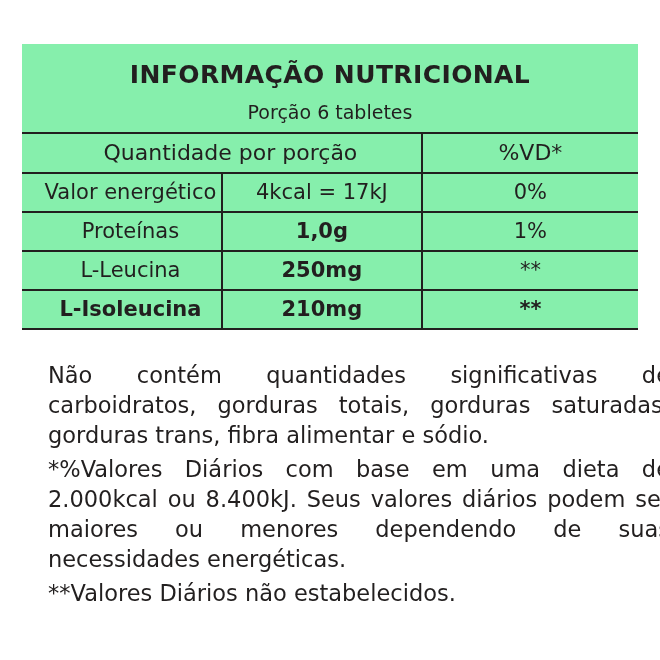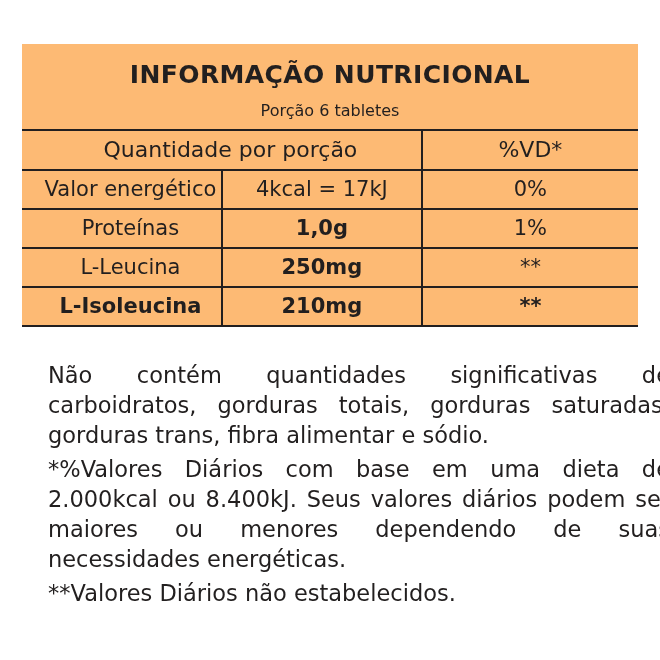--- a/index.html
+++ b/index.html
@@ -19,33 +19,33 @@
     left: 0;
     top: 0;
     width: 660px;
     height: 660px;
   }
   .table-wrap {
     position: absolute;
     left: 22px;
     top: 44px;
     width: 616px;
-    background: #fdba74;
+    background: #86efac;
   }
   .title {
     text-align: center;
     font-size: 25px;
     font-weight: bold;
     letter-spacing: 0.4px;
     padding: 16px 0 10px 0;
     color: #221f1f;
   }
   .portion {
     text-align: center;
-    font-size: 16px;
+    font-size: 19px;
     padding: 2px 0 9px 0;
     color: #221f1f;
   }
   table.nut {
     border-collapse: collapse;
     width: 100%;
     table-layout: fixed;
   }
   table.nut td {
     border-top: 2px solid #221f1f;

